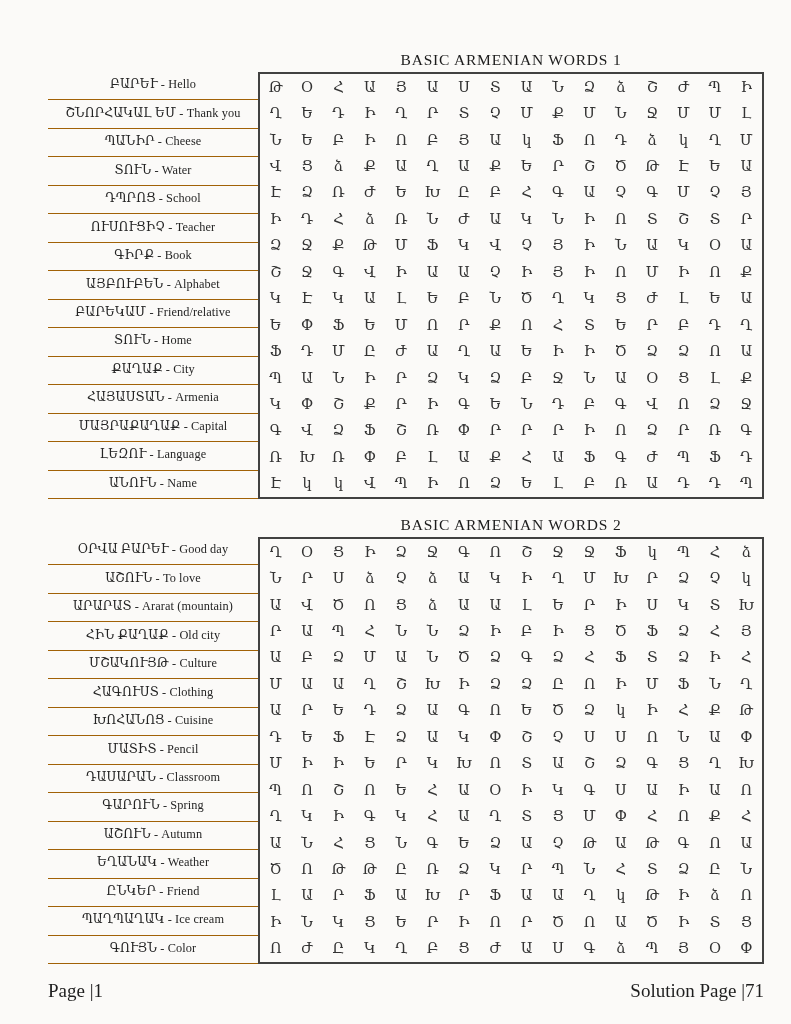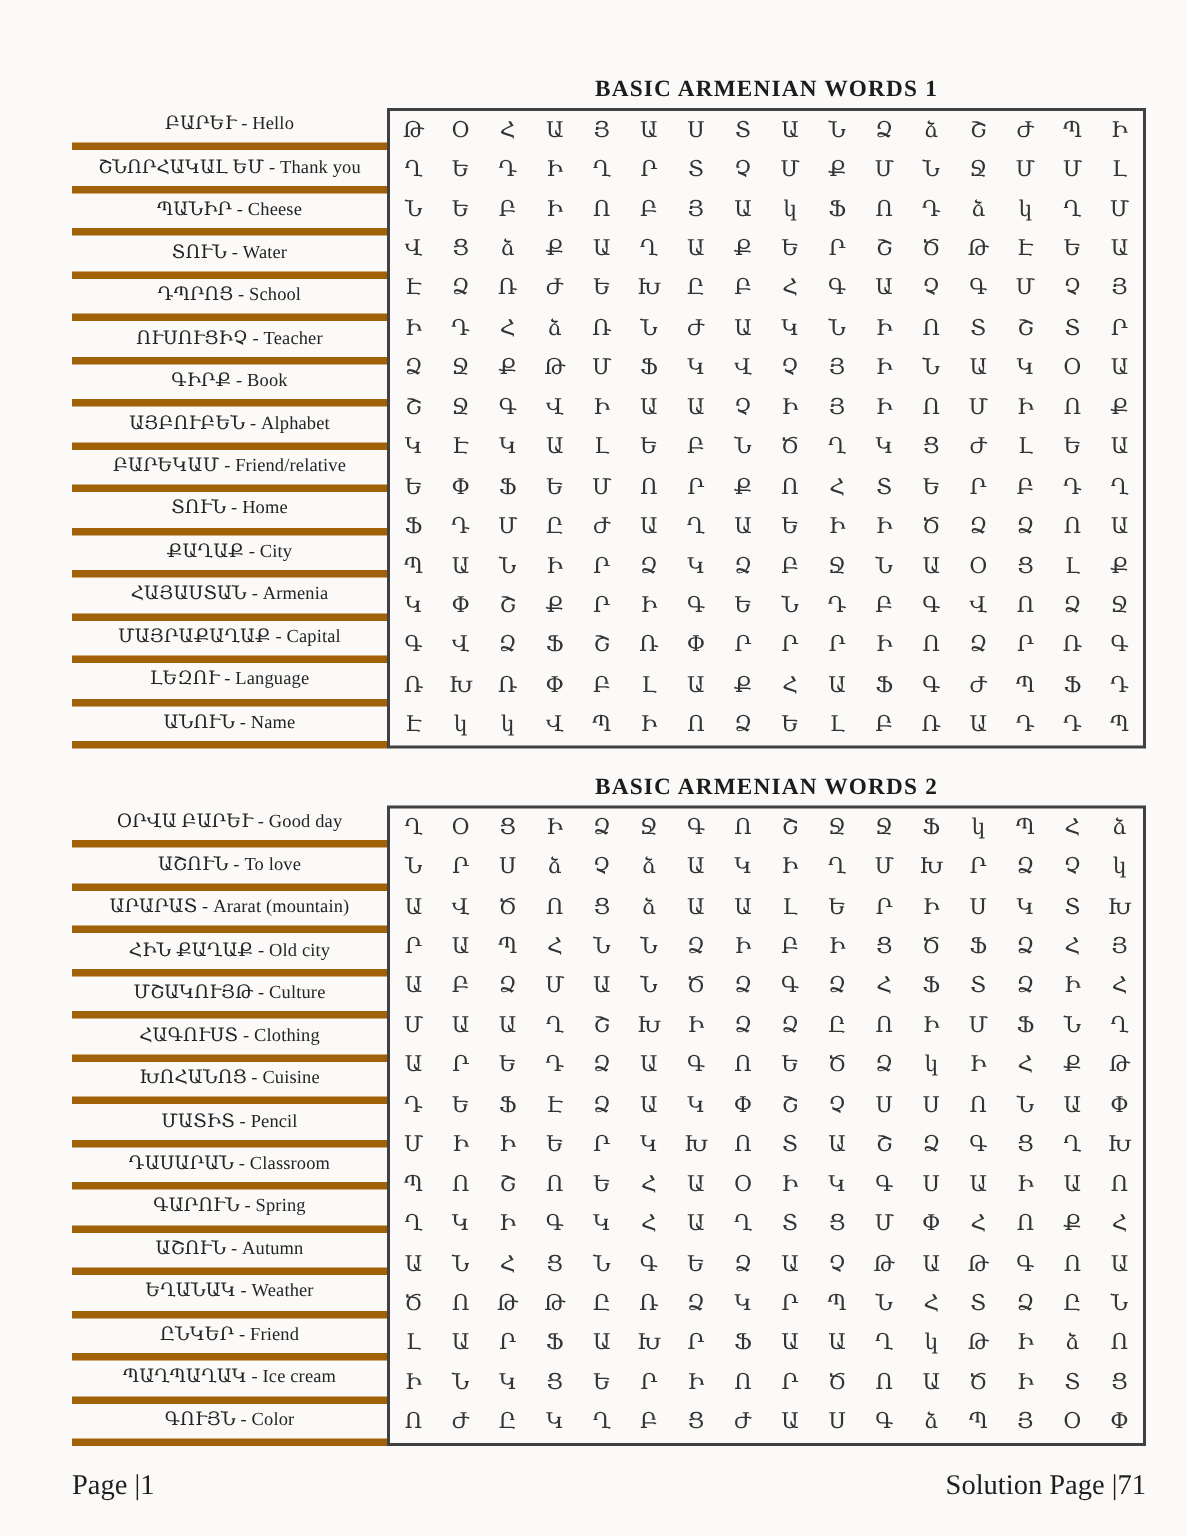--- a/index.html
+++ b/index.html
@@ -24,37 +24,37 @@
     display: flex; flex-direction: column;
   }
   .words {
     margin-top: 26px;
     height: 427px;
     display: flex; flex-direction: column;
   }
   .word-row {
     flex: 1;
     display: flex; align-items: center; justify-content: center;
-    border-bottom: 5px solid #a16207;
+    border-bottom: 1px solid #a16207;
     font-size: 12.3px;
     letter-spacing: 0.1px;
     color: #242424;
     white-space: nowrap;
     padding-bottom: 2px;
     box-sizing: border-box;
   }
 
   .grid-col { width: 506px; flex: none; }
   .title {
     height: 26px;
     padding-top: 5px;
     box-sizing: border-box;
     text-align: center;
     font-size: 15.5px;
-    font-weight: 700;
+    font-weight: 400;
     letter-spacing: 0.8px;
     color: #1c1c1c;
   }
   .grid {
     height: 427px;
     box-sizing: border-box;
     border: 2px solid #414141;
     display: grid;
     grid-template-columns: repeat(16, 1fr);
     grid-auto-rows: 1fr;

